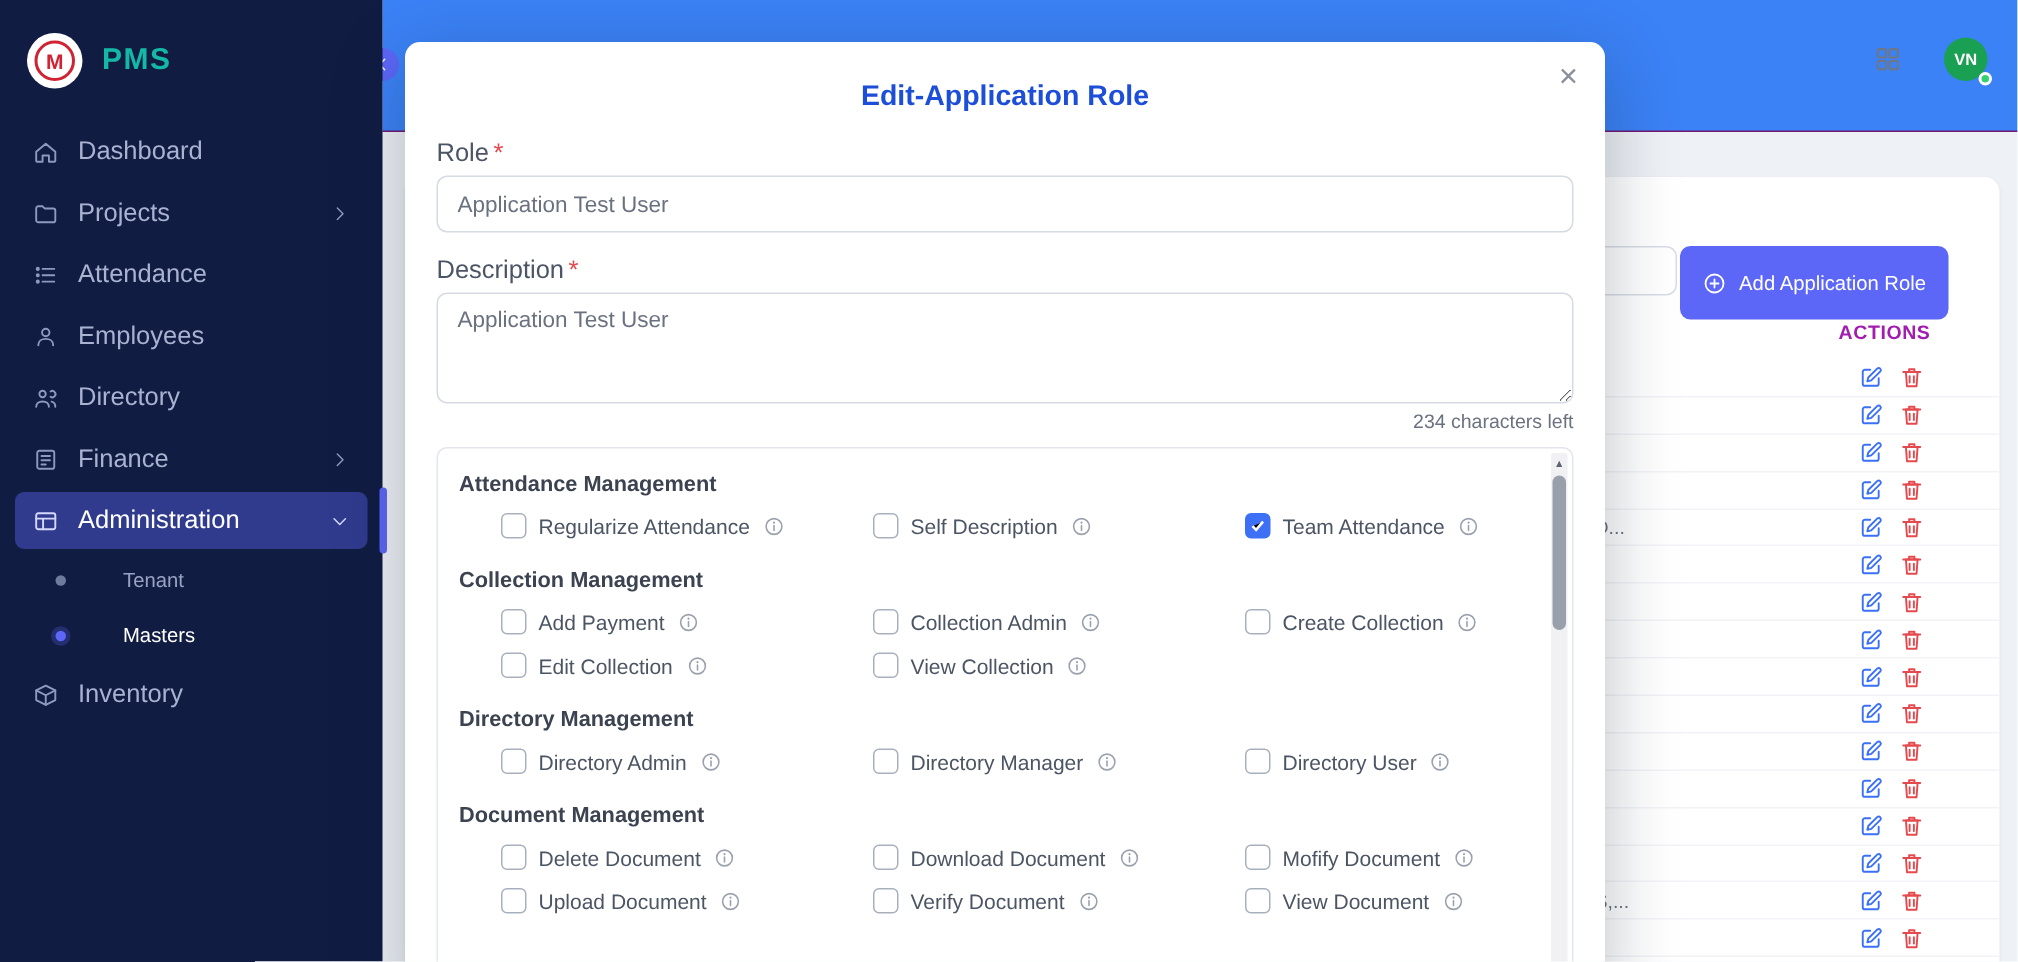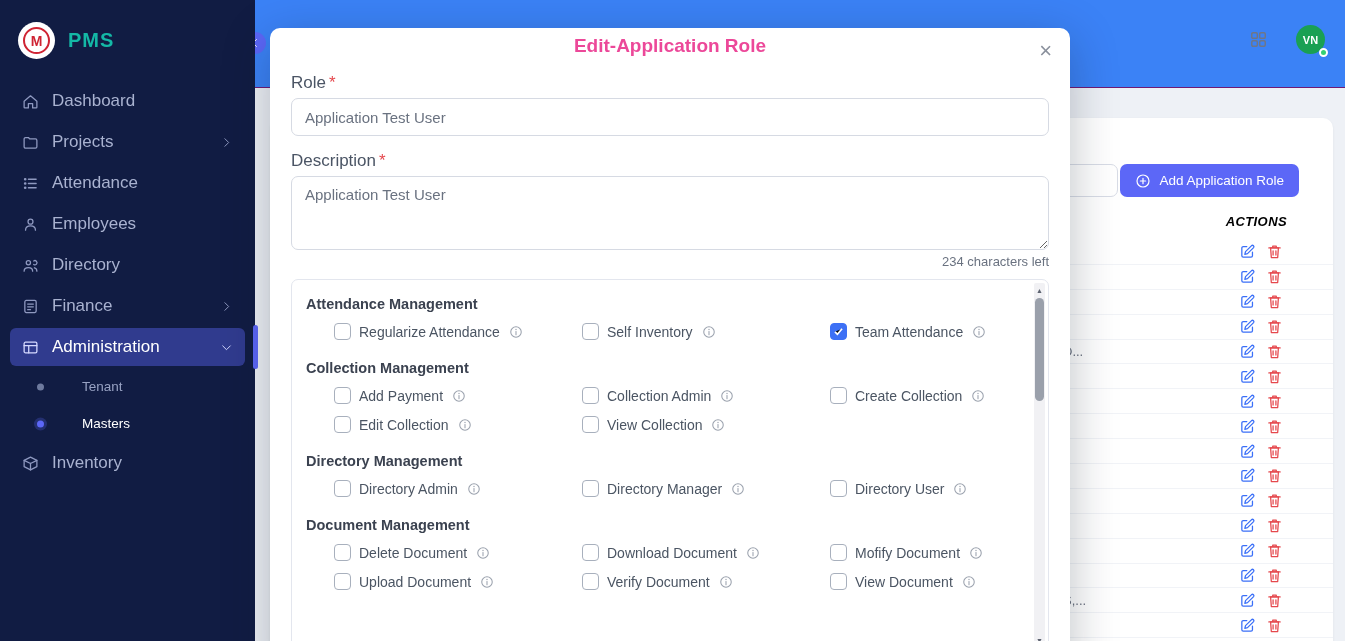--- a/index.html
+++ b/index.html
@@ -31,33 +31,33 @@
   .collapse-btn { position:absolute; left:-11px; top:32px; width:22px; height:22px; border-radius:50%; background:var(--primary,#5c67f7); color:#fff; display:flex; align-items:center; justify-content:center; cursor:pointer; z-index:3; }
   .collapse-btn .ic { width:12px; height:12px; }
   .header-right { position:absolute; right:20px; top:25px; display:flex; align-items:center; gap:28px; }
   .grid-btn { width:19px; height:19px; color:#6f7686; cursor:pointer; }
   .avatar { position:relative; width:29px; height:29px; border-radius:50%; background:var(--avatar,#1aa053); color:#fff; font-size:11px; font-weight:700; display:flex; align-items:center; justify-content:center; cursor:pointer; }
   .avatar .status { position:absolute; right:-3px; bottom:-3px; width:9px; height:9px; border-radius:50%; background:#35d073; border:2px solid #fff; }
 
   
   .content-card { position:absolute; left:270px; top:118px; right:12px; height:545px; background:#fff; border-radius:10px; box-shadow:0 1px 3px rgba(16,24,40,.06); z-index:1; }
   .search-frag { position:absolute; top:46px; left:768px; width:80px; height:33px; border:1px solid #d8dce6; border-radius:7px; background:#fff; }
-  .add-btn { position:absolute; top:46px; right:34px; height:33px; display:flex; align-items:center; gap:8px; background:var(--primary,#5c67f7); color:#fff; border:none; border-radius:7px; padding:0 15px; font-size:13.5px; font-weight:500; font-family:inherit; cursor:pointer;justify-content:flex-end; }
+  .add-btn { position:absolute; top:46px; right:34px; height:49px; display:flex; align-items:center; gap:8px; background:var(--primary,#5c67f7); color:#fff; border:none; border-radius:7px; padding:0 15px; font-size:13.5px; font-weight:500; font-family:inherit; cursor:pointer;justify-content:flex-end; }
   .add-btn .ic { width:16px; height:16px; }
-  .actions-header { position:absolute; top:96px; right:46px; font-size:13px; font-weight:700; color:#000000; letter-spacing:.4px;font-style:italic; }
+  .actions-header { position:absolute; top:96px; right:46px; font-size:13px; font-weight:700; color:#a21caf; letter-spacing:.4px; }
   .rows { position:absolute; top:122px; left:0; right:0; }
   .t-row { position:relative; display:flex; align-items:center; justify-content:flex-end; gap:10px; height:24.9px; padding-right:50px; border-bottom:1px solid #f1f3f7; }
   .t-row .t-text { position:absolute; left:793px; font-size:13px; color:#6b7280; }
   .act { width:17px; height:17px; cursor:pointer; }
   .act.edit { color:var(--edit,#3a6ff8); }
   .act.del { color:var(--delete,#e5484d); }
 
   
   .modal { position:absolute; left:270px; top:28px; width:800px; height:645px; background:#fff; border-radius:10px; box-shadow:0 12px 48px rgba(16,24,40,.28); z-index:10; padding:0 21px; }
-  .modal-title { margin-top:6px; text-align:center; font-size:19px; font-weight:700; color:#ec4899; line-height:24px; }
+  .modal-title { margin-top:25px; text-align:center; font-size:19px; font-weight:700; color:#1d4ed8; line-height:24px; }
   .modal-close { position:absolute; top:12px; right:18px; font-size:22px; color:#8a909c; cursor:pointer; line-height:1; }
   .field-label { margin-top:15px; font-size:17px; color:#4b5565; }
   .field-label .req { color:#e5484d; margin-left:3px; }
   .text-input { display:block; width:100%; height:38px; margin-top:5px; border:1px solid #d6dae3; border-radius:7px; padding:0 13px; font-size:15px; color:#6a7280; font-family:inherit; outline:none; background:#fff; }
   .text-area { display:block; width:100%; height:74px; margin-top:5px; border:1px solid #d6dae3; border-radius:7px; padding:9px 13px; font-size:15px; color:#6a7280; font-family:inherit; resize:vertical; outline:none; background:#fff; }
   .counter { text-align:right; font-size:13px; color:#6a7280; margin-top:4px; }
   .perm-box { position:relative; margin-top:10px; border:1px solid #e3e6ee; border-radius:7px; height:372px; padding:2px 30px 0 14px; overflow:hidden; }
   .perm-heading { font-size:14.5px; font-weight:700; color:#3b4250; margin:12px 0 3px; line-height:20px; }
   .perm-grid { display:grid; grid-template-columns:248px 248px 248px;margin-left:28px; }
   .perm-item { display:flex; align-items:center; gap:8px; height:29px; cursor:pointer; }
@@ -507,21 +507,21 @@
             <span class="ic info-ic">
               <svg viewBox="0 0 24 24">
                 <circle cx="12" cy="12" r="9"></circle>
                 <path d="M12 11v5.5"></path>
                 <circle cx="12" cy="7.6" r="1.2" fill="currentColor" stroke="none"></circle>
               </svg>
             </span>
           </label>
           <label class="perm-item">
             <span class="cb"></span>
-            <span class="perm-lbl">Self Inventory</span>
+            <span class="perm-lbl">Self Description</span>
             <span class="ic info-ic">
               <svg viewBox="0 0 24 24">
                 <circle cx="12" cy="12" r="9"></circle>
                 <path d="M12 11v5.5"></path>
                 <circle cx="12" cy="7.6" r="1.2" fill="currentColor" stroke="none"></circle>
               </svg>
             </span>
           </label>
           <label class="perm-item">
             <span class="cb checked">

